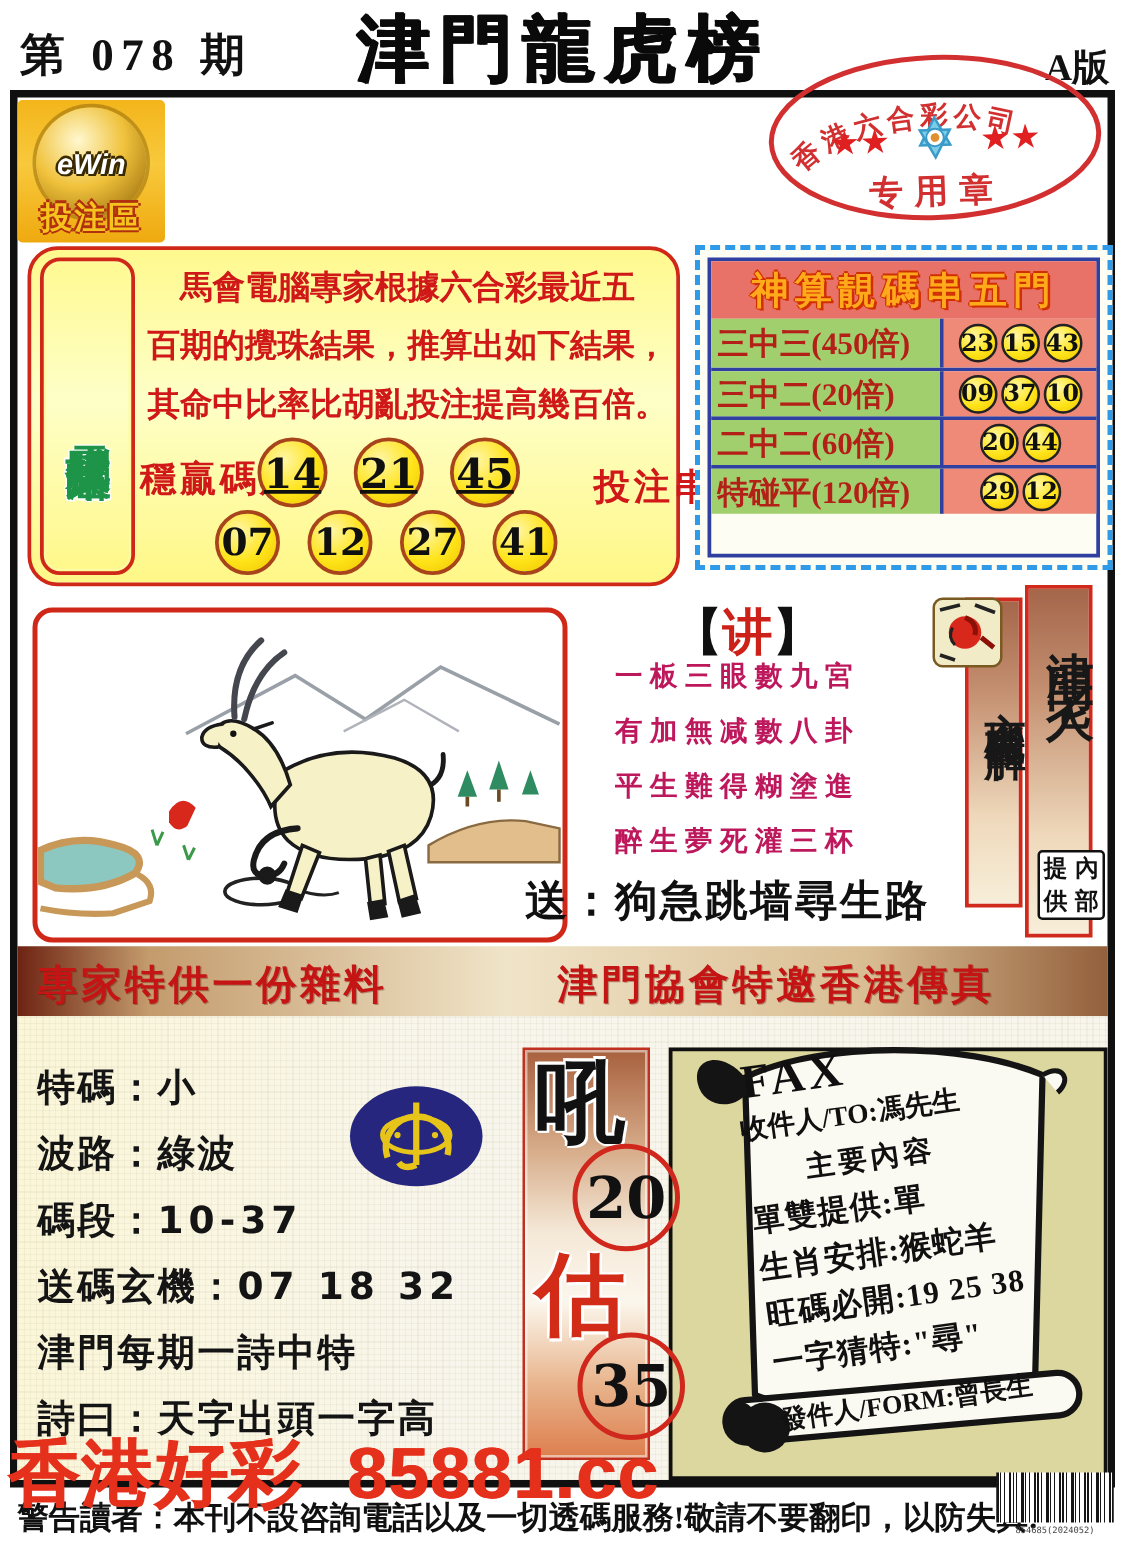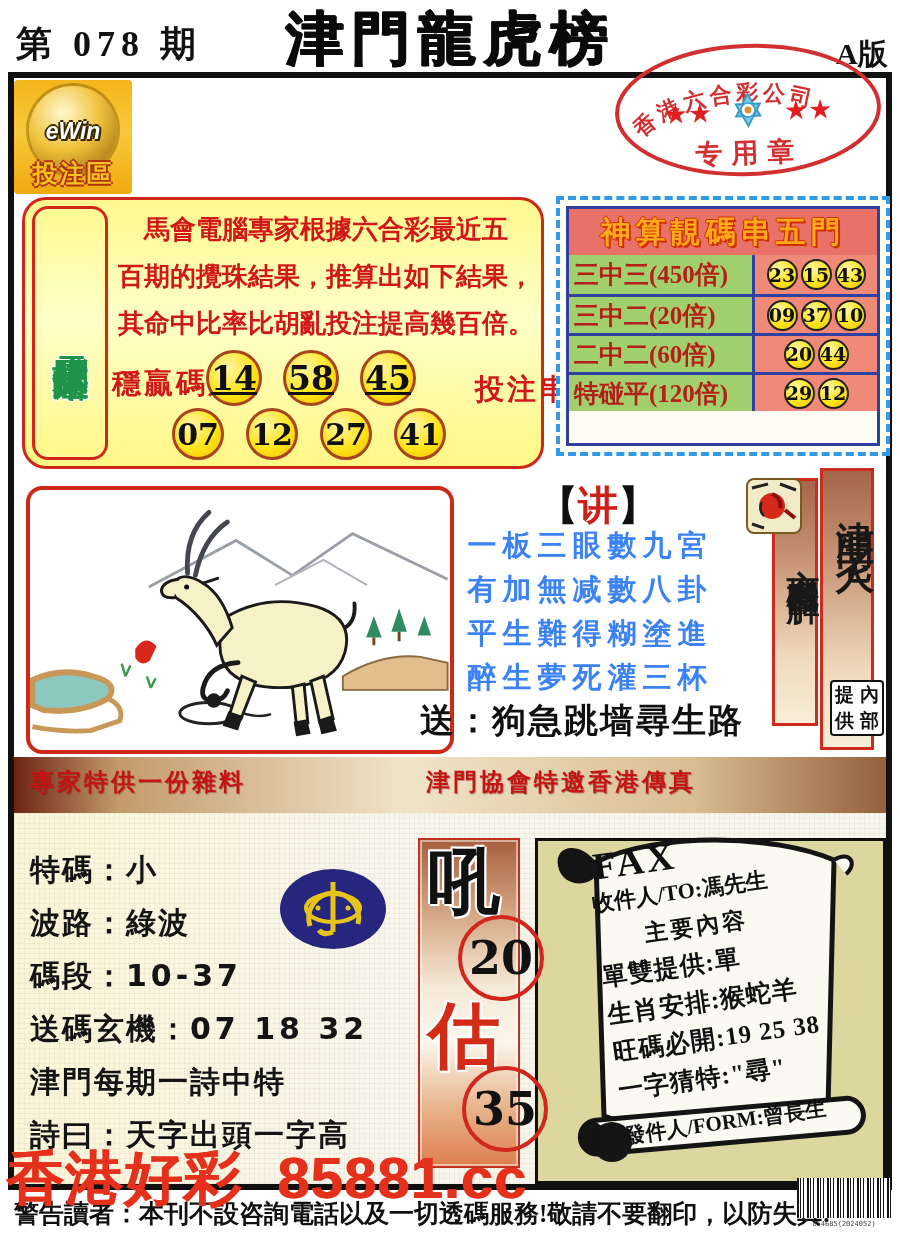--- a/index.html
+++ b/index.html
@@ -41,38 +41,38 @@
 .fd-label { width:186px; background:#A2CF6E; border-right:3px solid #3040A0; display:flex; align-items:center; padding-left:5px; font-size:25px; font-weight:bold; color:#B32017; white-space:nowrap; }
 .fd-balls { flex:1; background:#EF8A78; display:flex; align-items:center; justify-content:center; gap:3px; }
 .ball-sm { width:31px; height:31px; border:2px solid #222; font-size:19px; }
 
 
 .goat-box { left:26px; top:486px; width:428px; height:268px; border:4px solid #D02818; border-radius:16px; background:#FFFFFF; overflow:hidden; }
 
 
 .poem-head { left:468px; top:478px; width:260px; text-align:center; font-size:40px; font-weight:900; color:#101010; }
 .poem-head .hd { color:#CC2018; }
-.poem-line { left:440px; width:300px; text-align:center; font-size:29px; font-weight:bold; color:#3b82f6; letter-spacing:6px; white-space:nowrap; }
+.poem-line { left:440px; width:300px; text-align:center; font-size:22px; font-weight:bold; color:#be185d; letter-spacing:6px; white-space:nowrap; }
 .poem-gift { left:414px; top:698px; width:336px; text-align:center; font-size:34px; font-weight:bold; color:#101010; letter-spacing:2px; white-space:nowrap; }
 
 
 .v-strip { border:3px solid #CF2A1C; background:linear-gradient(180deg,#A5664A 0%,#C49071 30%,#EFD9BC 72%,#F7EED9 100%); }
 .v-text { writing-mode:vertical-rl; text-orientation:upright; font-weight:900; color:#181818; }
 .mystic-strip { left:772px; top:478px; width:46px; height:248px; }
 .mystic-text { position:absolute; left:5px; top:62px; font-size:33px; letter-spacing:8px; }
 .mystic-icon { left:746px; top:478px; width:56px; height:56px; z-index:5; background:#F2EBC8; border:2px solid #7A5A20; border-radius:8px; overflow:hidden; }
 .elder-strip { left:820px; top:468px; width:54px; height:282px; }
 .elder-text { position:absolute; left:6px; top:20px; font-size:38px; letter-spacing:12px; }
 .internal-box { left:830px; top:680px; width:54px; height:56px; background:#FFFFFF; border:2px solid #101010; border-radius:4px; z-index:6; display:grid; grid-template-columns:1fr 1fr; direction:rtl; align-items:center; justify-items:center; font-size:19px; font-weight:bold; color:#101010; }
 
 
 .banner { left:14px; top:757px; width:872px; height:56px; background:linear-gradient(90deg,#6E2312,#C39B6C 12%,#F0E4C8 45%,#D9BD92 78%,#93603C); display:flex; align-items:center; }
-.banner-txt { font-size:24px; font-weight:900; color:#C41414; letter-spacing:3px; white-space:nowrap; text-shadow:1px 1px 0 rgba(90,10,0,.35); }
+.banner-txt { font-size:32px; font-weight:900; color:#C41414; letter-spacing:3px; white-space:nowrap; text-shadow:1px 1px 0 rgba(90,10,0,.35); }
 .banner-left { position:absolute; left:16px; top:9px; }
-.banner-right { position:absolute; left:412px; top:9px;font-family:Liberation Mono, monospace; }
+.banner-right { position:absolute; left:432px; top:9px;font-family:Liberation Mono, monospace; }
 
 
 .bottom-bg { left:14px; top:813px; width:872px; height:371px; background-color:#F8F6EC;
   background-image:repeating-linear-gradient(0deg, rgba(170,160,130,.10) 0 1px, transparent 1px 5px), repeating-linear-gradient(90deg, rgba(170,160,130,.10) 0 1px, transparent 1px 5px), linear-gradient(90deg,#FBF6D8, #F8F6EC 40%); }
 .tip-line { left:30px; height:44px; font-size:30px; font-weight:bold; color:#141414; white-space:nowrap; letter-spacing:2px; }
 .tip-val-num { font-family:"DejaVu Sans", sans-serif; font-weight:bold; letter-spacing:4px; }
 .club-logo { left:278px; top:866px; width:110px; height:86px; }
 
 
 .roar-strip { left:418px; top:838px; width:102px; height:330px; border:2px solid #C03020; box-shadow:inset 0 0 0 2px rgba(255,255,255,.5); background:linear-gradient(180deg,#A8603E,#D8AE8C 25%,#F5E9D8 45%,#FBF6EC 62%,#E8B48C 82%,#DD7E4E); }
@@ -127,21 +127,21 @@
     <div class="ewin-caption">投注區</div>
   </div>
 
   <div class="abs strategy-box"></div>
   <div class="abs side-strip">電腦投注策略</div>
   <div class="abs strategy-line" style="top:212px;">馬會電腦專家根據六合彩最近五</div>
   <div class="abs strategy-line" style="top:259px;">百期的攪珠結果，推算出如下結果，</div>
   <div class="abs strategy-line" style="top:306px;">其命中比率比胡亂投注提高幾百倍。</div>
   <div class="abs red-label" style="left:112px; top:364px;">穩贏碼膽</div>
   <div class="abs ball ball-big" style="left:206px; top:350px;">14</div>
-  <div class="abs ball ball-big" style="left:283px; top:350px;">58</div>
+  <div class="abs ball ball-big" style="left:283px; top:350px;">21</div>
   <div class="abs ball ball-big" style="left:360px; top:350px;">45</div>
   <div class="abs red-label" style="left:443px; top:370px;margin-left:32px;">投注串射</div>
   <div class="abs ball ball-mid" style="left:172px; top:408px;">07</div>
   <div class="abs ball ball-mid" style="left:246px; top:408px;">12</div>
   <div class="abs ball ball-mid" style="left:320px; top:408px;">27</div>
   <div class="abs ball ball-mid" style="left:394px; top:408px;">41</div>
 
   <div class="abs five-doors">
     <div class="fd-table">
       <div class="fd-header">神算靚碼串五門</div>

